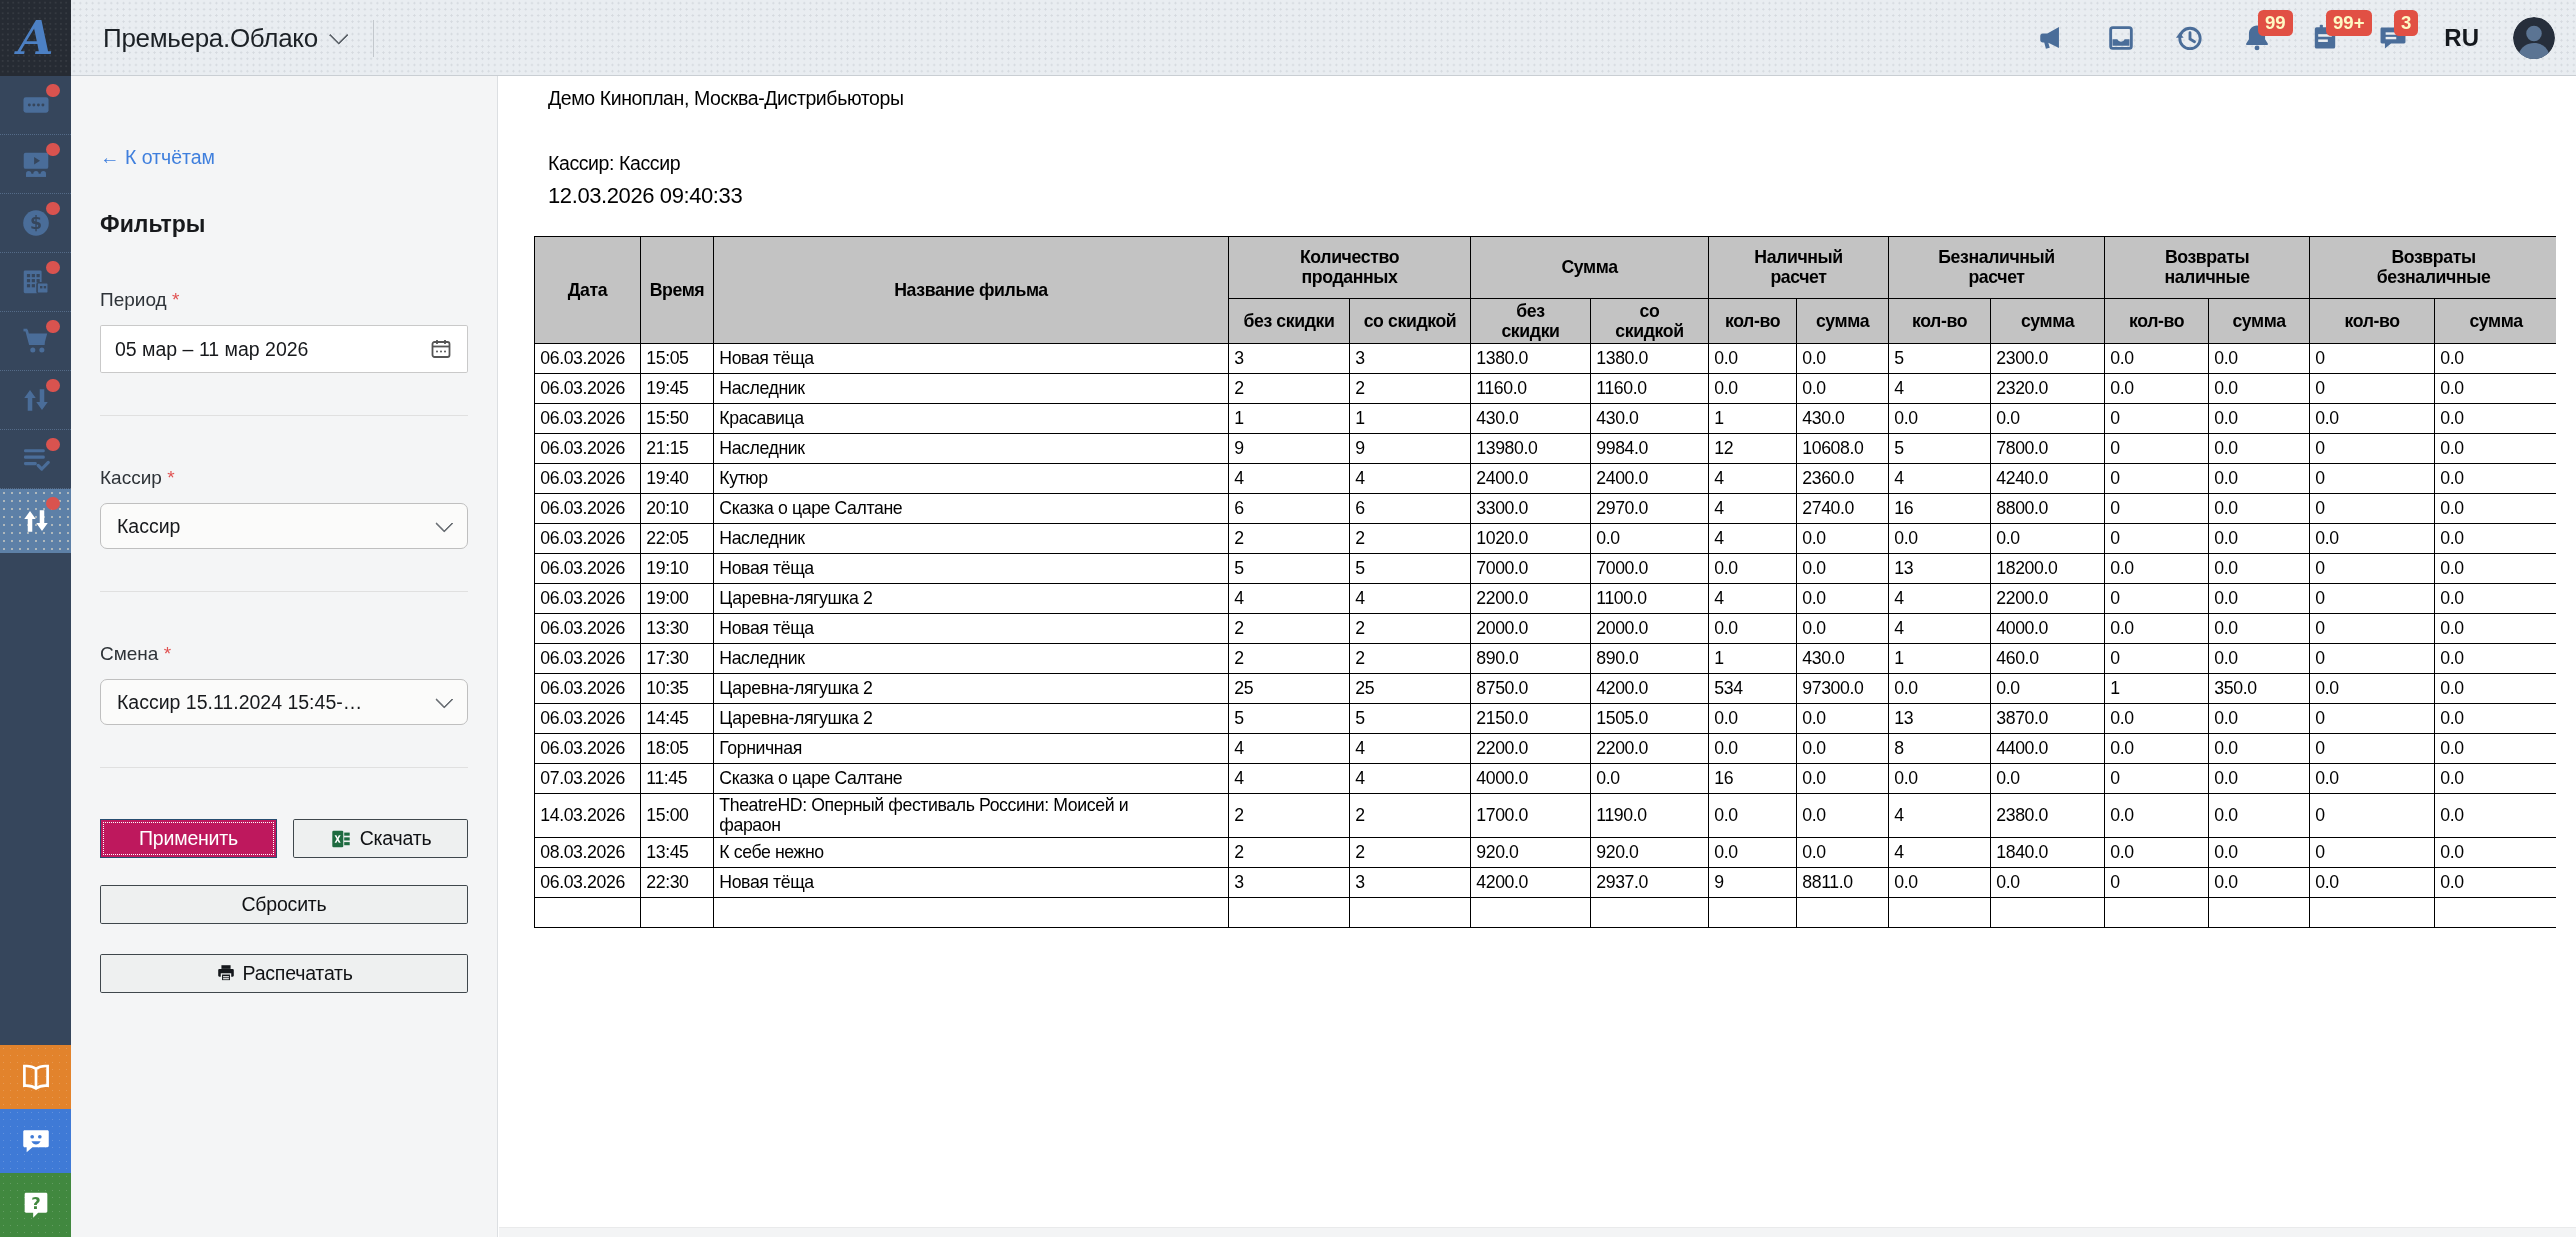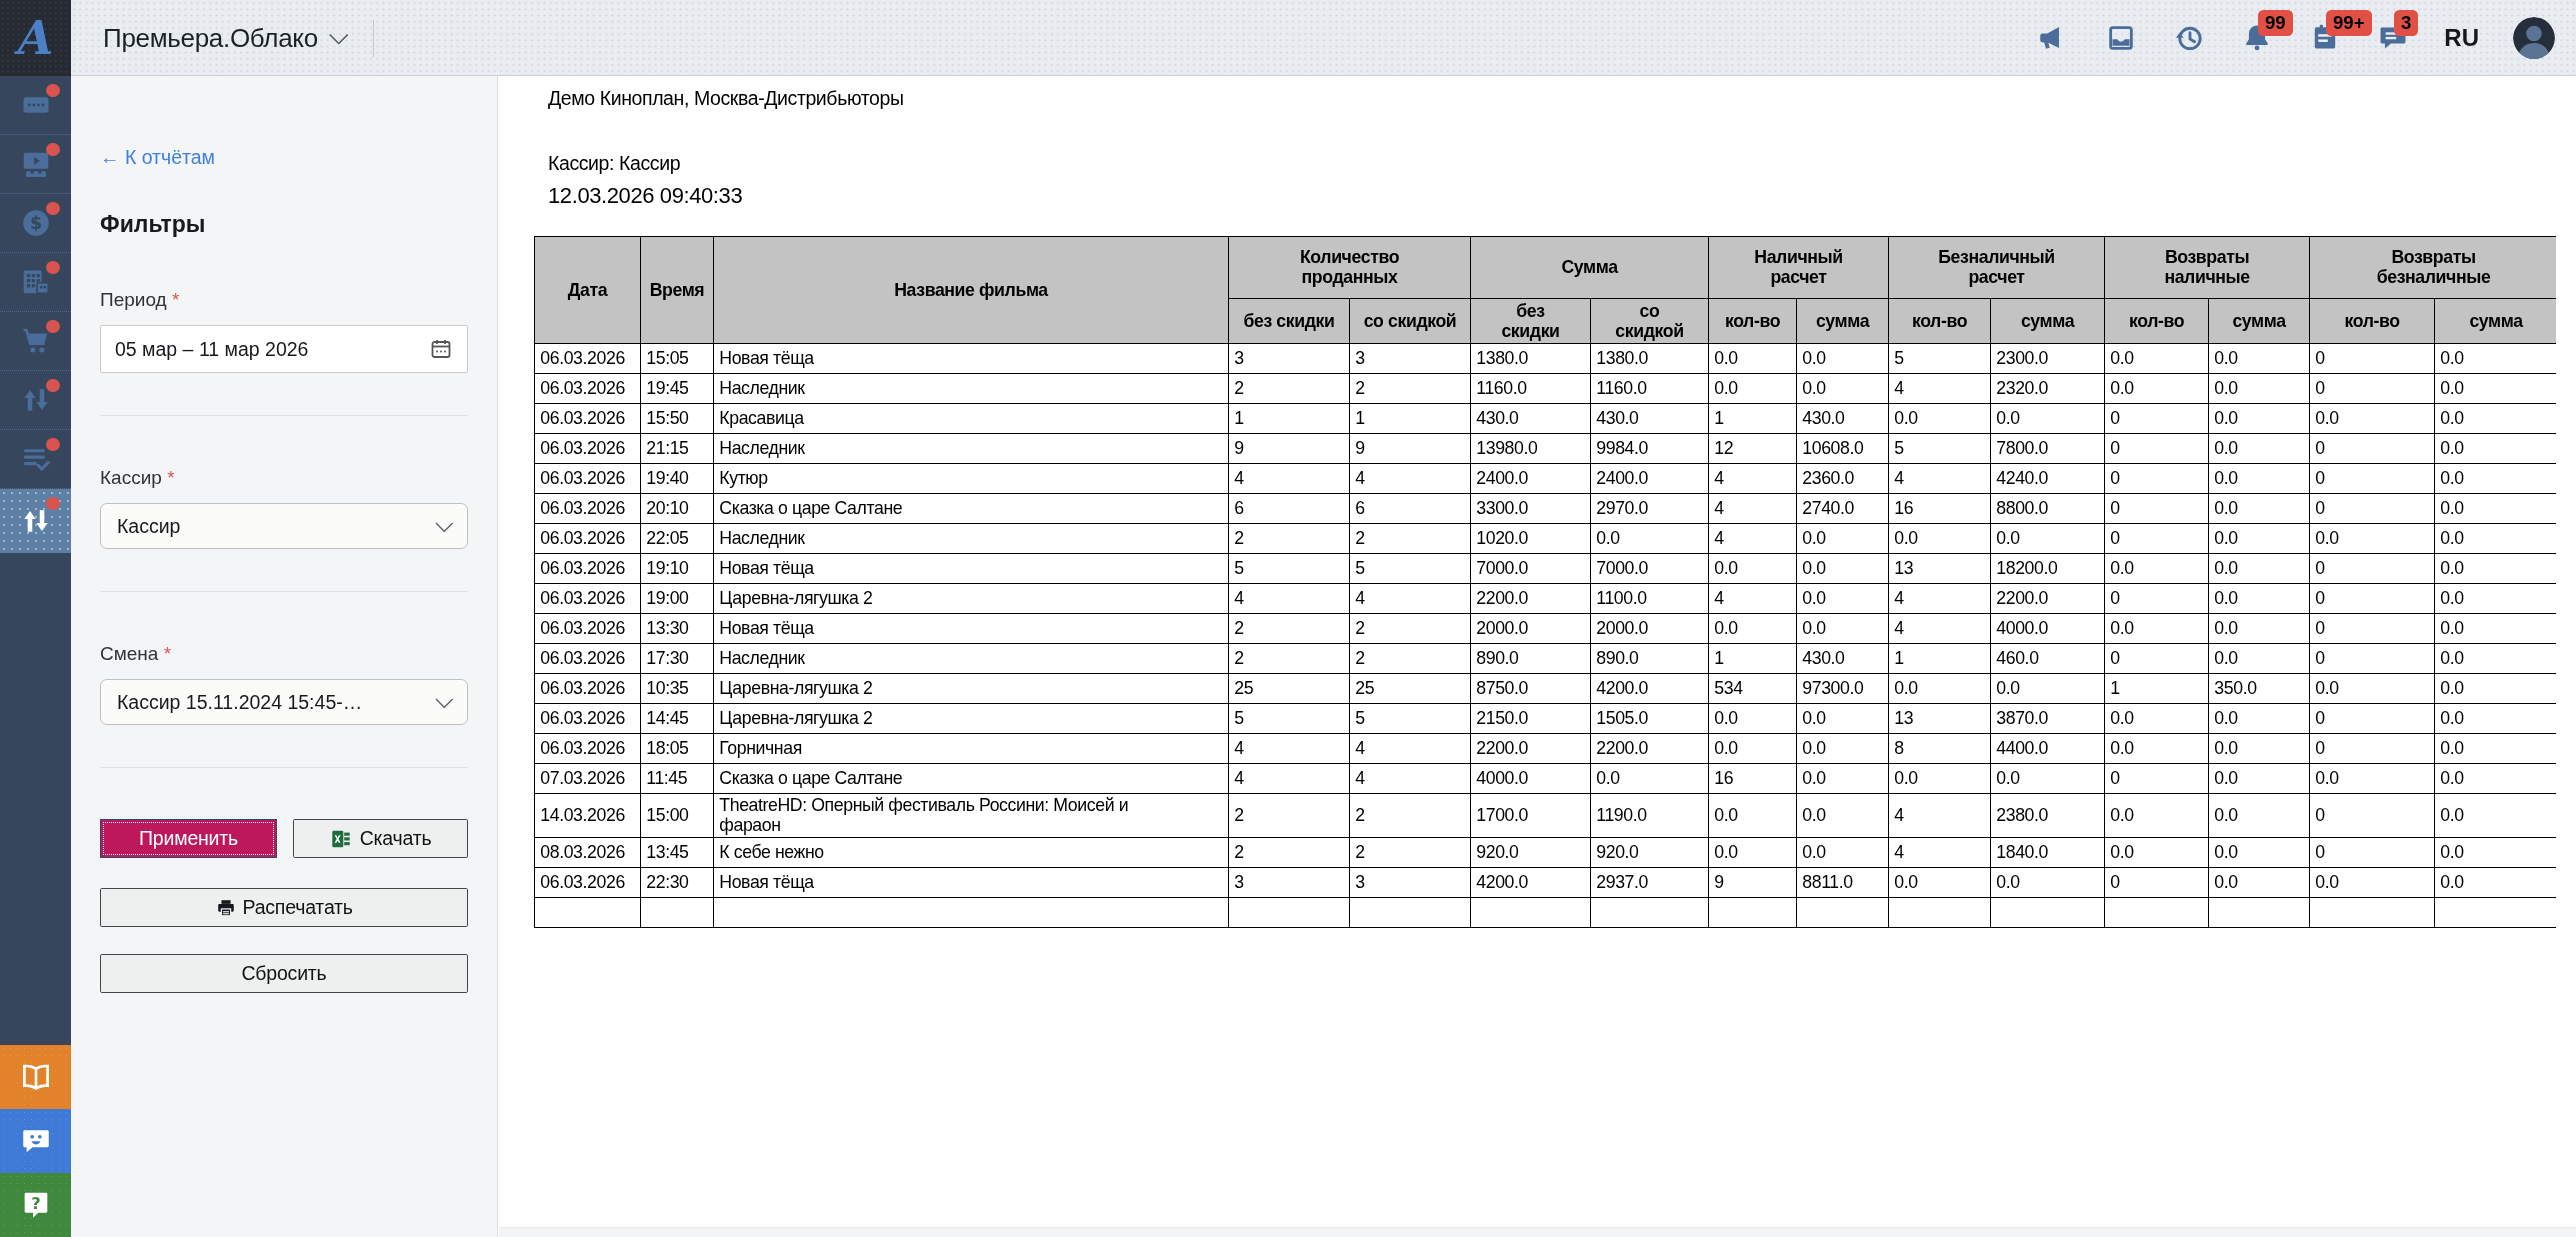--- a/index.html
+++ b/index.html
@@ -16,21 +16,21 @@
     border-bottom:0.9px solid #c9ced3;box-sizing:border-box;z-index:2;}
   .brand-wrap{position:absolute;left:32px;top:0;height:76px;display:flex;align-items:center;cursor:pointer;}
   .brand{font-size:26px;font-weight:normal;color:#1c2126;letter-spacing:-0.3px;}
   .chev{width:11.5px;height:11.5px;border-right:2.7px solid #5a6067;border-bottom:2.7px solid #5a6067;border-radius:0.9px;
     transform:rotate(45deg);margin-left:14px;margin-top:-7px;}
   .top-divider{position:absolute;left:302px;top:19.5px;width:0.9px;height:37px;background:#c2c7cc;}
   .top-icons{position:absolute;right:21px;top:0;height:76px;display:flex;align-items:center;gap:34px;}
   .tbicon{position:relative;width:34px;height:34px;cursor:pointer;}
   .tbicon svg{width:34px;height:34px;display:block;}
   .badge{position:absolute;top:-11.5px;left:17.7px;background:#e15044;border-radius:5.3px;padding:0 7px;
-    color:#000000;font-size:18.6px;font-weight:bold;line-height:26px;white-space:nowrap;}
+    color:#fef9c3;font-size:18.6px;font-weight:bold;line-height:26px;white-space:nowrap;}
   .lang{font-size:24px;font-weight:bold;color:#14181d;cursor:pointer;}
   .avatar{width:42px;height:42px;border-radius:50%;overflow:hidden;cursor:pointer;}
   .avatar svg{display:block;}
 
   
   .leftnav{position:absolute;left:0;top:76px;width:71px;height:1161px;background:#36465c;z-index:3;}
   .nav-item{position:relative;height:58px;display:flex;align-items:center;justify-content:center;
     border-bottom:0.9px dotted rgba(122,154,190,.45);cursor:pointer;}
   .nav-item svg{width:32px;height:32px;display:block;}
   .red-dot{position:absolute;top:8px;right:11.5px;width:13.3px;height:13.3px;border-radius:50%;background:#d9534f;}
@@ -320,31 +320,31 @@
             <path d="M5 8l2.3 4L5 16h2l1.3-2.5L9.6 16h2l-2.3-4 2.3-4h-2L8.3 10.5 7 8z" fill="#fff"></path>
             <g fill="#1e6b40">
               <rect x="15.5" y="5" width="6" height="3.4"></rect>
               <rect x="15.5" y="10.2" width="6" height="3.4"></rect>
               <rect x="15.5" y="15.4" width="6" height="3.4"></rect>
             </g>
           </svg>
         <span>Скачать</span>
       </button>
     </div>
+    <button class="btn btn-light btn-reset">Сбросить</button>
     <button class="btn btn-light btn-print">
       <svg viewBox="0 0 24 24" width="22" height="22">
           <path d="M7 3.5h10v4H7z" fill="#15181c"></path>
           <rect x="3.5" y="7.5" width="17" height="8.5" rx="1.2" fill="#15181c"></rect>
           <rect x="7" y="13" width="10" height="7.5" fill="#15181c" stroke="#eef0f0" stroke-width="1.4"></rect>
           <rect x="8.8" y="15.4" width="6.4" height="1.3" fill="#eef0f0"></rect>
           <rect x="8.8" y="17.6" width="6.4" height="1.3" fill="#eef0f0"></rect>
         </svg>
       <span>Распечатать</span>
     </button>
-    <button class="btn btn-light btn-reset">Сбросить</button>
   </div>
 
   <div class="main">
     <div class="report">
       <div class="r-org">Демо Киноплан, Москва-Дистрибьюторы</div>
       <div class="r-cashier">Кассир: Кассир</div>
       <div class="r-dt">12.03.2026 09:40:33</div>
       <div class="table-clip">
         <table>
             <colgroup>

